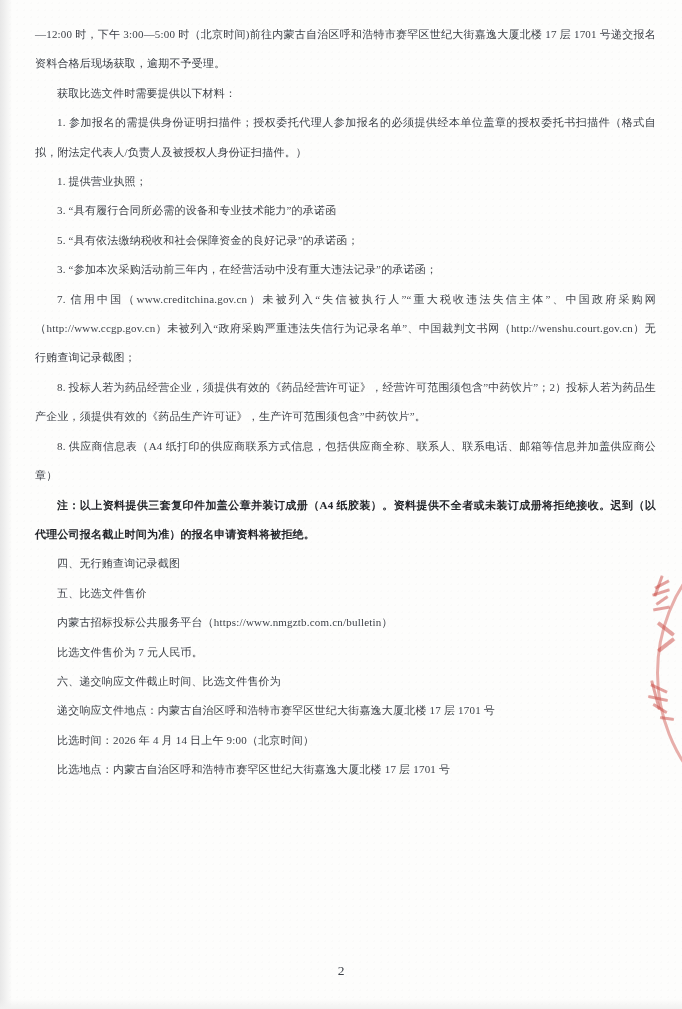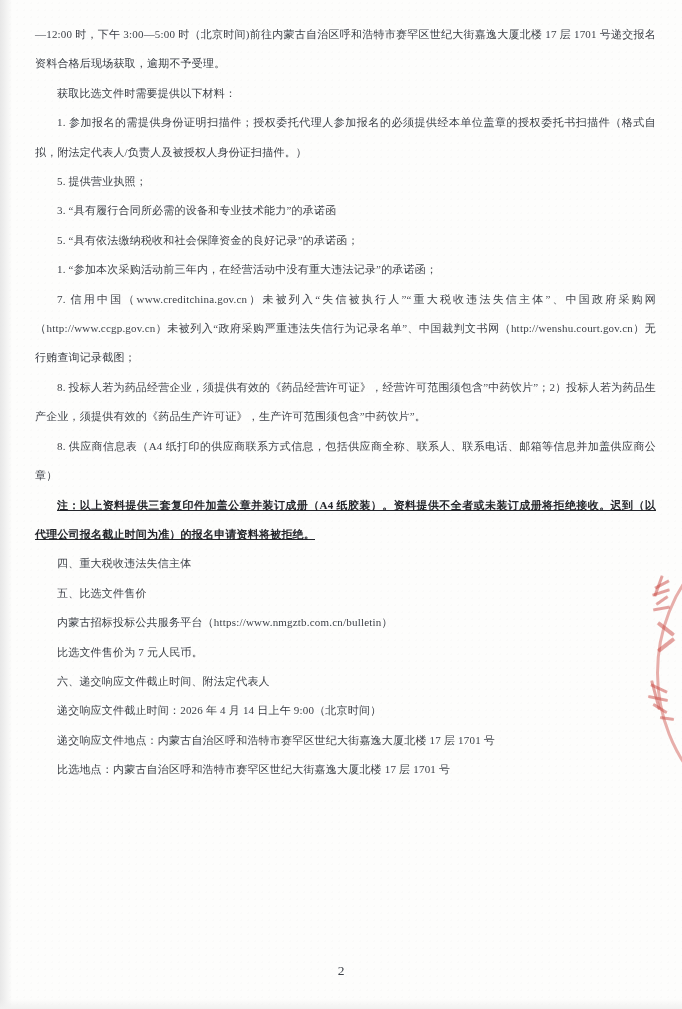--- a/index.html
+++ b/index.html
@@ -42,21 +42,20 @@
     letter-spacing: 0.2px;
   }
   p.para {
     margin: 0;
     text-indent: 2em;
   }
   p.para.no-indent { text-indent: 0; }
   p.para.bold {
     font-weight: bold;
     color: #24262b;
-    text-decoration: underline;
   }
   .page-number {
     position: absolute;
     left: 0; right: 0;
     bottom: 30px;
     text-align: center;
     font-size: 13.5px;
     color: #3b3f46;
   }
   
@@ -102,35 +101,35 @@
 <body>
 
 <div class="page">
   <div class="edge-left"></div>
   <div class="edge-bottom"></div>
 
   <div class="content">
       <p class="para no-indent">—12:00 时，下午 3:00—5:00 时（北京时间)前往内蒙古自治区呼和浩特市赛罕区世纪大街嘉逸大厦北楼 17 层 1701 号递交报名资料合格后现场获取，逾期不予受理。</p>
       <p class="para">获取比选文件时需要提供以下材料：</p>
       <p class="para">1. 参加报名的需提供身份证明扫描件；授权委托代理人参加报名的必须提供经本单位盖章的授权委托书扫描件（格式自拟，附法定代表人/负责人及被授权人身份证扫描件。）</p>
-      <p class="para">5. 提供营业执照；</p>
+      <p class="para">1. 提供营业执照；</p>
       <p class="para">3. “具有履行合同所必需的设备和专业技术能力”的承诺函</p>
       <p class="para">5. “具有依法缴纳税收和社会保障资金的良好记录”的承诺函；</p>
-      <p class="para">1. “参加本次采购活动前三年内，在经营活动中没有重大违法记录”的承诺函；</p>
+      <p class="para">3. “参加本次采购活动前三年内，在经营活动中没有重大违法记录”的承诺函；</p>
       <p class="para">7. 信用中国（www.creditchina.gov.cn）未被列入“失信被执行人”“重大税收违法失信主体”、中国政府采购网（http://www.ccgp.gov.cn）未被列入“政府采购严重违法失信行为记录名单”、中国裁判文书网（http://wenshu.court.gov.cn）无行贿查询记录截图；</p>
       <p class="para">8. 投标人若为药品经营企业，须提供有效的《药品经营许可证》，经营许可范围须包含”中药饮片”；2）投标人若为药品生产企业，须提供有效的《药品生产许可证》，生产许可范围须包含”中药饮片”。</p>
       <p class="para">8. 供应商信息表（A4 纸打印的供应商联系方式信息，包括供应商全称、联系人、联系电话、邮箱等信息并加盖供应商公章）</p>
       <p class="para bold">注：以上资料提供三套复印件加盖公章并装订成册（A4 纸胶装）。资料提供不全者或未装订成册将拒绝接收。迟到（以代理公司报名截止时间为准）的报名申请资料将被拒绝。</p>
-      <p class="para">四、重大税收违法失信主体</p>
+      <p class="para">四、无行贿查询记录截图</p>
       <p class="para">五、比选文件售价</p>
       <p class="para">内蒙古招标投标公共服务平台（https://www.nmgztb.com.cn/bulletin）</p>
       <p class="para">比选文件售价为 7 元人民币。</p>
-      <p class="para">六、递交响应文件截止时间、附法定代表人</p>
-      <p class="para">递交响应文件截止时间：2026 年 4 月 14 日上午 9:00（北京时间）</p>
+      <p class="para">六、递交响应文件截止时间、比选文件售价为</p>
       <p class="para">递交响应文件地点：内蒙古自治区呼和浩特市赛罕区世纪大街嘉逸大厦北楼 17 层 1701 号</p>
+      <p class="para">比选时间：2026 年 4 月 14 日上午 9:00（北京时间）</p>
       <p class="para">比选地点：内蒙古自治区呼和浩特市赛罕区世纪大街嘉逸大厦北楼 17 层 1701 号</p>
     </div>
 
   <div class="stamp">
     <div class="stamp-circle"></div>
     <div class="stamp-frag f1"></div>
     <div class="stamp-frag f2"></div>
     <div class="stamp-frag f3"></div>
     <div class="stamp-frag f4"></div>
     <div class="stamp-frag f5"></div>

